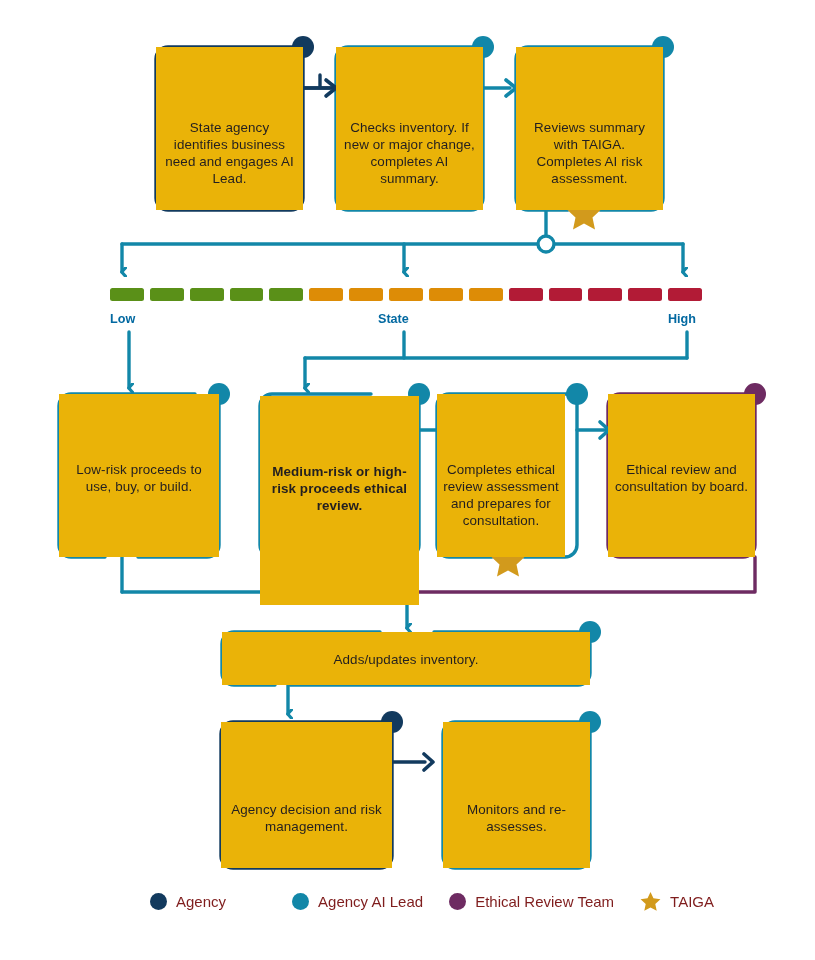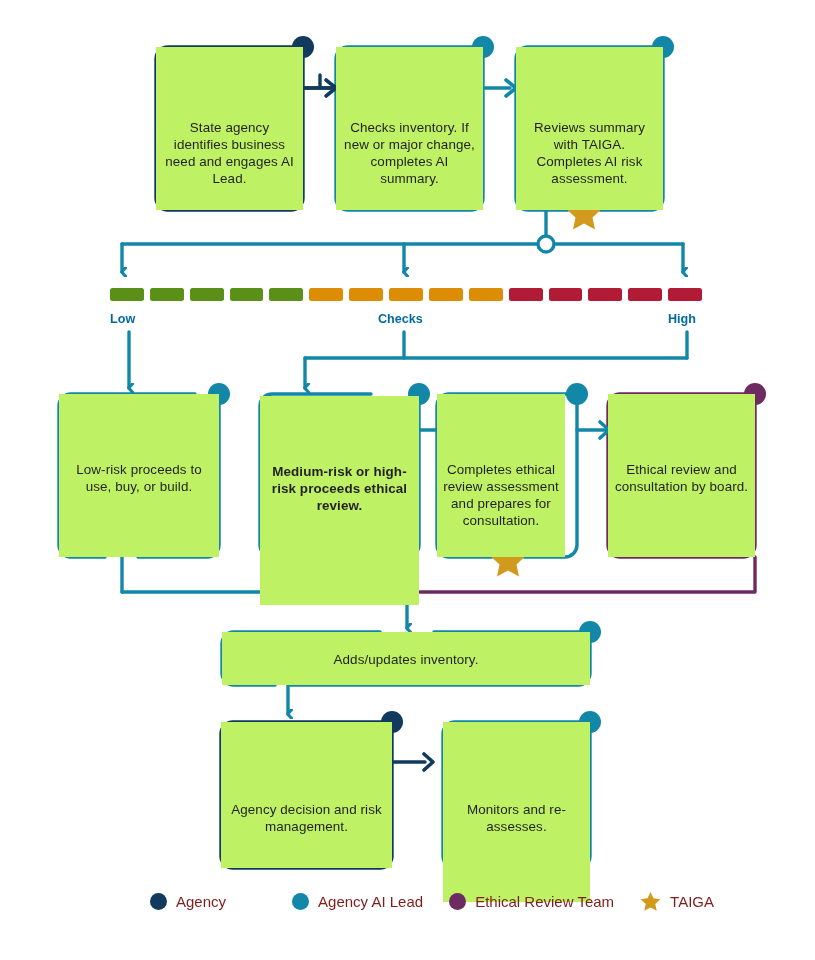--- a/index.html
+++ b/index.html
@@ -4,21 +4,21 @@
 <style>
   html,body{margin:0;padding:0;background:#ffffff;}
   body{
     width:815px;height:960px;position:relative;overflow:hidden;
     font-family:"Liberation Sans", sans-serif;
     color:#231f20;
   }
   #stage{position:absolute;left:0;top:0;width:815px;height:960px;}
   svg#wires{position:absolute;left:0;top:0;width:815px;height:960px;overflow:visible;}
 
-  .node{position:absolute;box-sizing:border-box;background:#bef264;}
+  .node{position:absolute;box-sizing:border-box;background:#eab308;}
   .node .label{
     position:absolute;left:6px;right:6px;
     text-align:center;line-height:1.28;
     font-size:13.4px;letter-spacing:.1px;color:#231f20;
   }
 
   .seg{position:absolute;height:13px;border-radius:2.5px;}
   .scale-label{position:absolute;font-size:12.6px;font-weight:bold;color:#0369a1;}
 
   .legend{position:absolute;display:flex;align-items:center;gap:9px;}
@@ -281,21 +281,21 @@
   </div>
 
   <div class="node" style="left:222px;top:632px;width:368px;height:53px;">
     <div class="label" style="top:19px;">Adds/updates inventory.</div>
   </div>
 
   <div class="node" style="left:221px;top:722px;width:171px;height:146px;">
     <div class="label" style="top:79px;">Agency decision and risk management.</div>
   </div>
 
-  <div class="node" style="left:443px;top:722px;width:147px;height:180px;">
+  <div class="node" style="left:443px;top:722px;width:147px;height:146px;">
     <div class="label" style="top:79px;">Monitors and re-assesses.</div>
   </div>
 
   <div style="position:absolute;left:110px;top:288px;width:592px;height:14px;" id="risk-scale">
       <div class="seg" style="left: 0px; width: 33.8667px; top: 0px; background: rgb(90, 144, 24);"></div>
       <div class="seg" style="left: 39.8667px; width: 33.8667px; top: 0px; background: rgb(90, 144, 24);"></div>
       <div class="seg" style="left: 79.7333px; width: 33.8667px; top: 0px; background: rgb(90, 144, 24);"></div>
       <div class="seg" style="left: 119.6px; width: 33.8667px; top: 0px; background: rgb(90, 144, 24);"></div>
       <div class="seg" style="left: 159.467px; width: 33.8667px; top: 0px; background: rgb(90, 144, 24);"></div>
       <div class="seg" style="left: 199.333px; width: 33.8667px; top: 0px; background: rgb(221, 140, 6);"></div>
@@ -304,21 +304,21 @@
       <div class="seg" style="left: 318.933px; width: 33.8667px; top: 0px; background: rgb(221, 140, 6);"></div>
       <div class="seg" style="left: 358.8px; width: 33.8667px; top: 0px; background: rgb(221, 140, 6);"></div>
       <div class="seg" style="left: 398.667px; width: 33.8667px; top: 0px; background: rgb(178, 27, 54);"></div>
       <div class="seg" style="left: 438.533px; width: 33.8667px; top: 0px; background: rgb(178, 27, 54);"></div>
       <div class="seg" style="left: 478.4px; width: 33.8667px; top: 0px; background: rgb(178, 27, 54);"></div>
       <div class="seg" style="left: 518.267px; width: 33.8667px; top: 0px; background: rgb(178, 27, 54);"></div>
       <div class="seg" style="left: 558.133px; width: 33.8667px; top: 0px; background: rgb(178, 27, 54);"></div>
     </div>
 
   <div class="scale-label" style="left:110px;top:312px;">Low</div>
-  <div class="scale-label" style="left:378px;top:312px;">Checks</div>
+  <div class="scale-label" style="left:378px;top:312px;">State</div>
   <div class="scale-label" style="left:668px;top:312px;">High</div>
 
   <div style="position:absolute;left:150px;top:888px;width:520px;height:26px;
               display:flex;align-items:center;gap:26px;" id="legend-row">
       <div class="legend" style="position: relative;">
         <div class="dot" style="background: rgb(18, 58, 94);"></div>
         <span class="txt">Agency</span>
       </div>
       <div class="legend" style="position: relative; padding-left: 40px;">
         <div class="dot" style="background: rgb(18, 135, 168);"></div>

